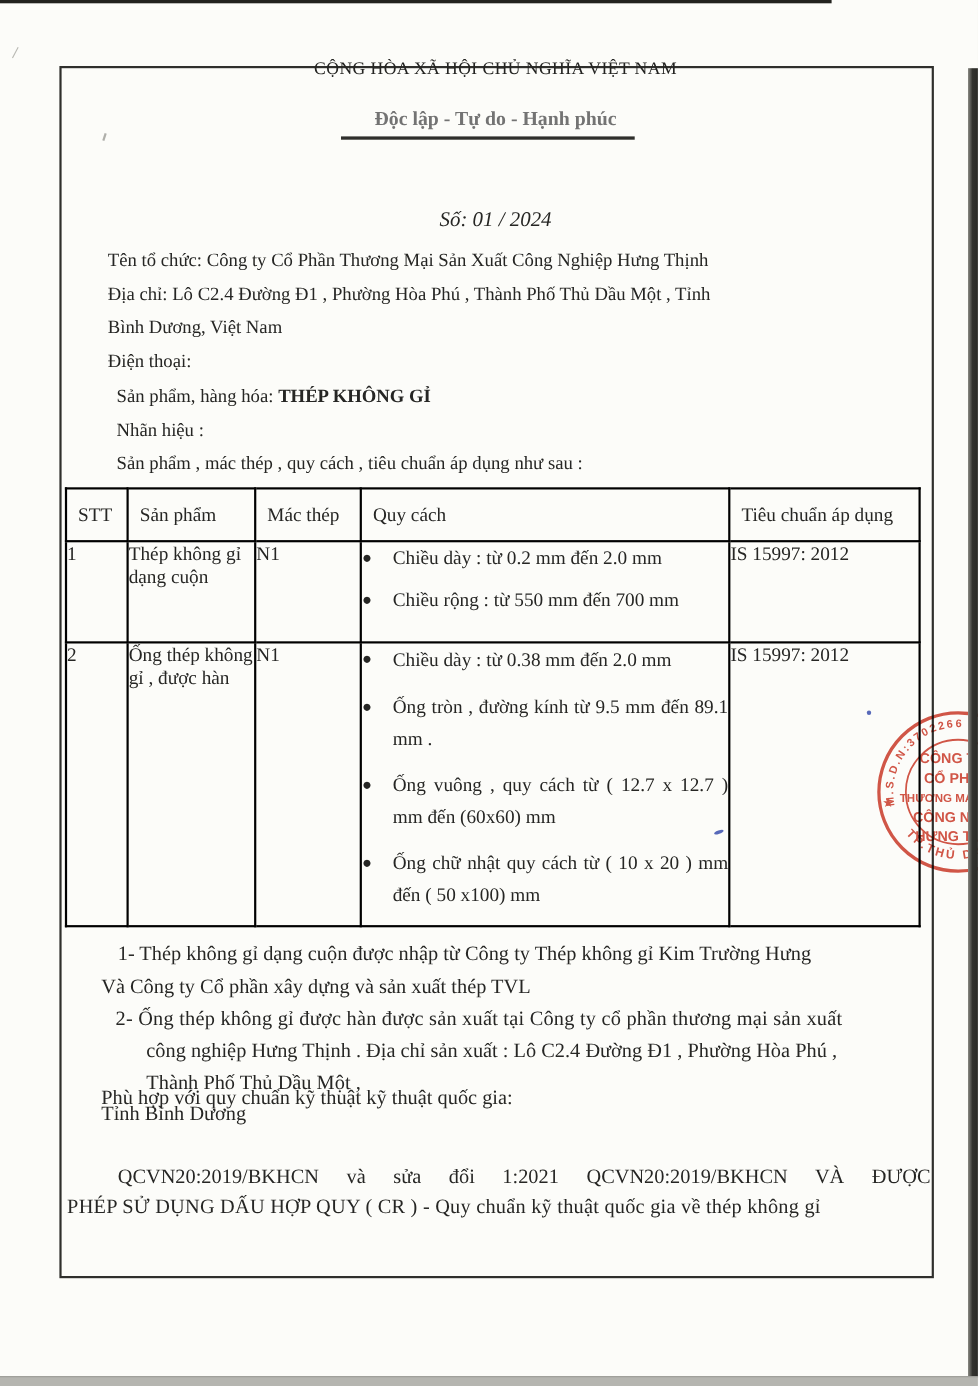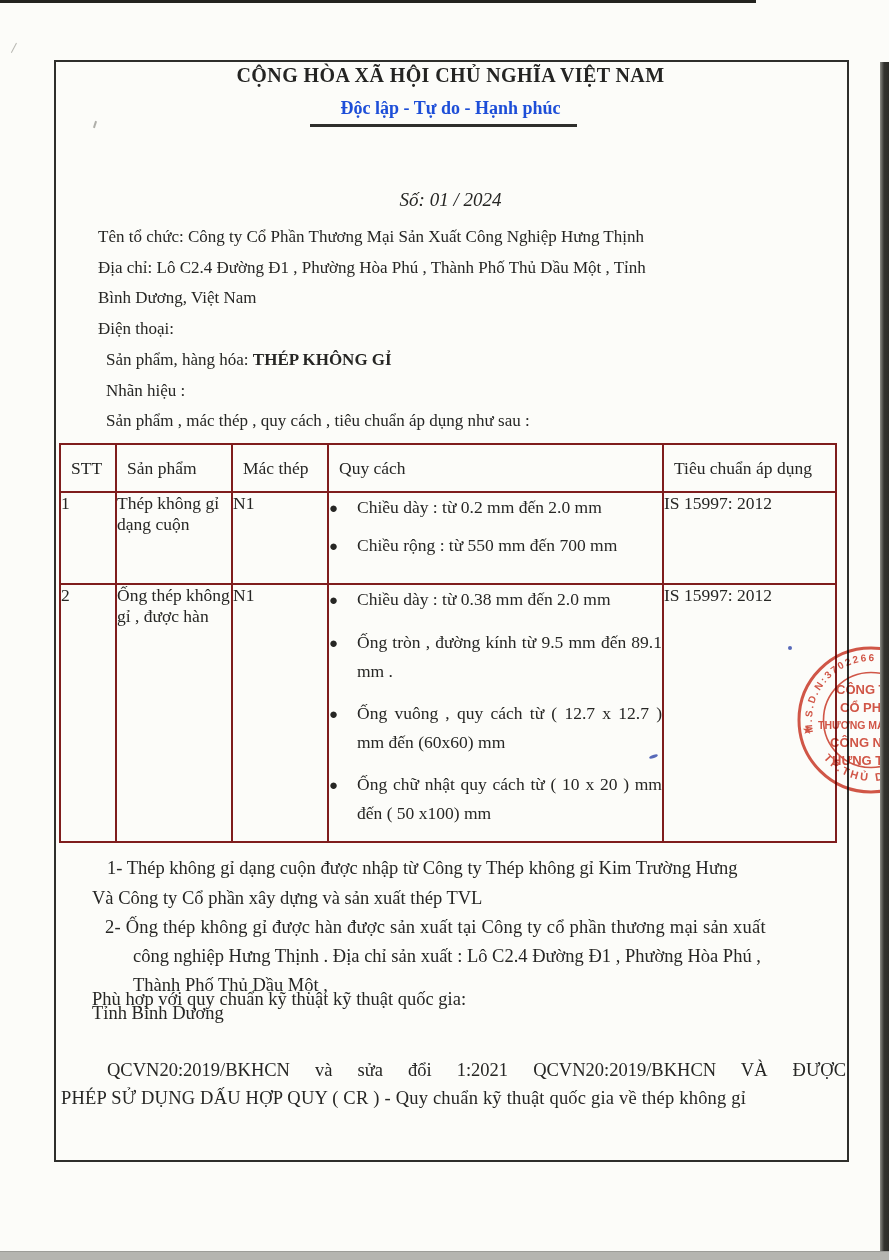--- a/index.html
+++ b/index.html
@@ -19,35 +19,35 @@
   .pencil-mark{position:absolute;left:13px;top:44px;width:7px;height:11px;border-left:1.5px solid #9a9a94;transform:rotate(28deg);opacity:.7;}
   .pencil-tick{position:absolute;left:94px;top:121px;width:2px;height:7px;background:#8f8f89;transform:rotate(18deg);opacity:.7;}
   .ink-speck{position:absolute;border-radius:50%;background:#3a4fae;opacity:.85;}
   .speck1{left:649px;top:755px;width:9px;height:3px;transform:rotate(-20deg);}
   .speck2{left:788px;top:646px;width:4px;height:4px;}
 
   
   .doc-frame{position:absolute;left:54px;top:60px;width:791px;height:1098px;border:2px solid #2f2f2c;}
 
   .center-line{position:absolute;left:54px;width:793px;text-align:center;}
-  .motto1{top:64px;font-size:20px;font-weight:bold;letter-spacing:.4px;color:#242422;}
-  .motto2{top:98px;font-size:18px;font-weight:bold;color:#1d4ed8;}
+  .motto1{top:54px;font-size:16px;font-weight:normal;letter-spacing:.4px;color:#242422;}
+  .motto2{top:98px;font-size:18px;font-weight:bold;color:#737373;}
   .motto-underline{position:absolute;left:310px;top:124px;width:267px;height:2.5px;background:#2f2f2c;}
   .doc-title{top:147px;font-size:25px;font-weight:bold;letter-spacing:1px;color:#1f1f1d;}
   .doc-number{top:189px;font-size:19px;font-style:italic;}
 
   .info-block{position:absolute;left:98px;top:222px;width:745px;font-size:17px;line-height:30.5px;}
   .info-line{white-space:nowrap;}
   .indent{margin-left:8px;}
   .gap-top{margin-top:1px;}
   .bold{font-weight:bold;}
 
   
   .spec-table{position:absolute;left:59px;top:443px;width:776px;border-collapse:collapse;table-layout:fixed;font-size:17.5px;}
-  .spec-table th,.spec-table td{border:2px solid #7f1d1d;padding:0;vertical-align:top;font-weight:normal;text-align:left;}
+  .spec-table th,.spec-table td{border:2px solid #000000;padding:0;vertical-align:top;font-weight:normal;text-align:left;}
   .spec-table th{height:42px;vertical-align:middle;padding:2px 10px;}
   .col-stt{width:56px;}
   .col-sp{width:116px;}
   .col-mac{width:96px;}
   .col-qc{width:335px;}
   .col-tc{width:173px;}
   .th-stt{text-align:center;padding:2px 4px;}
   .td-stt{text-align:center;padding-top:12px;}
   .td-sp{padding:12px 10px 0 12px;text-align:justify;}
   .td-mac{text-align:center;padding-top:12px;}

